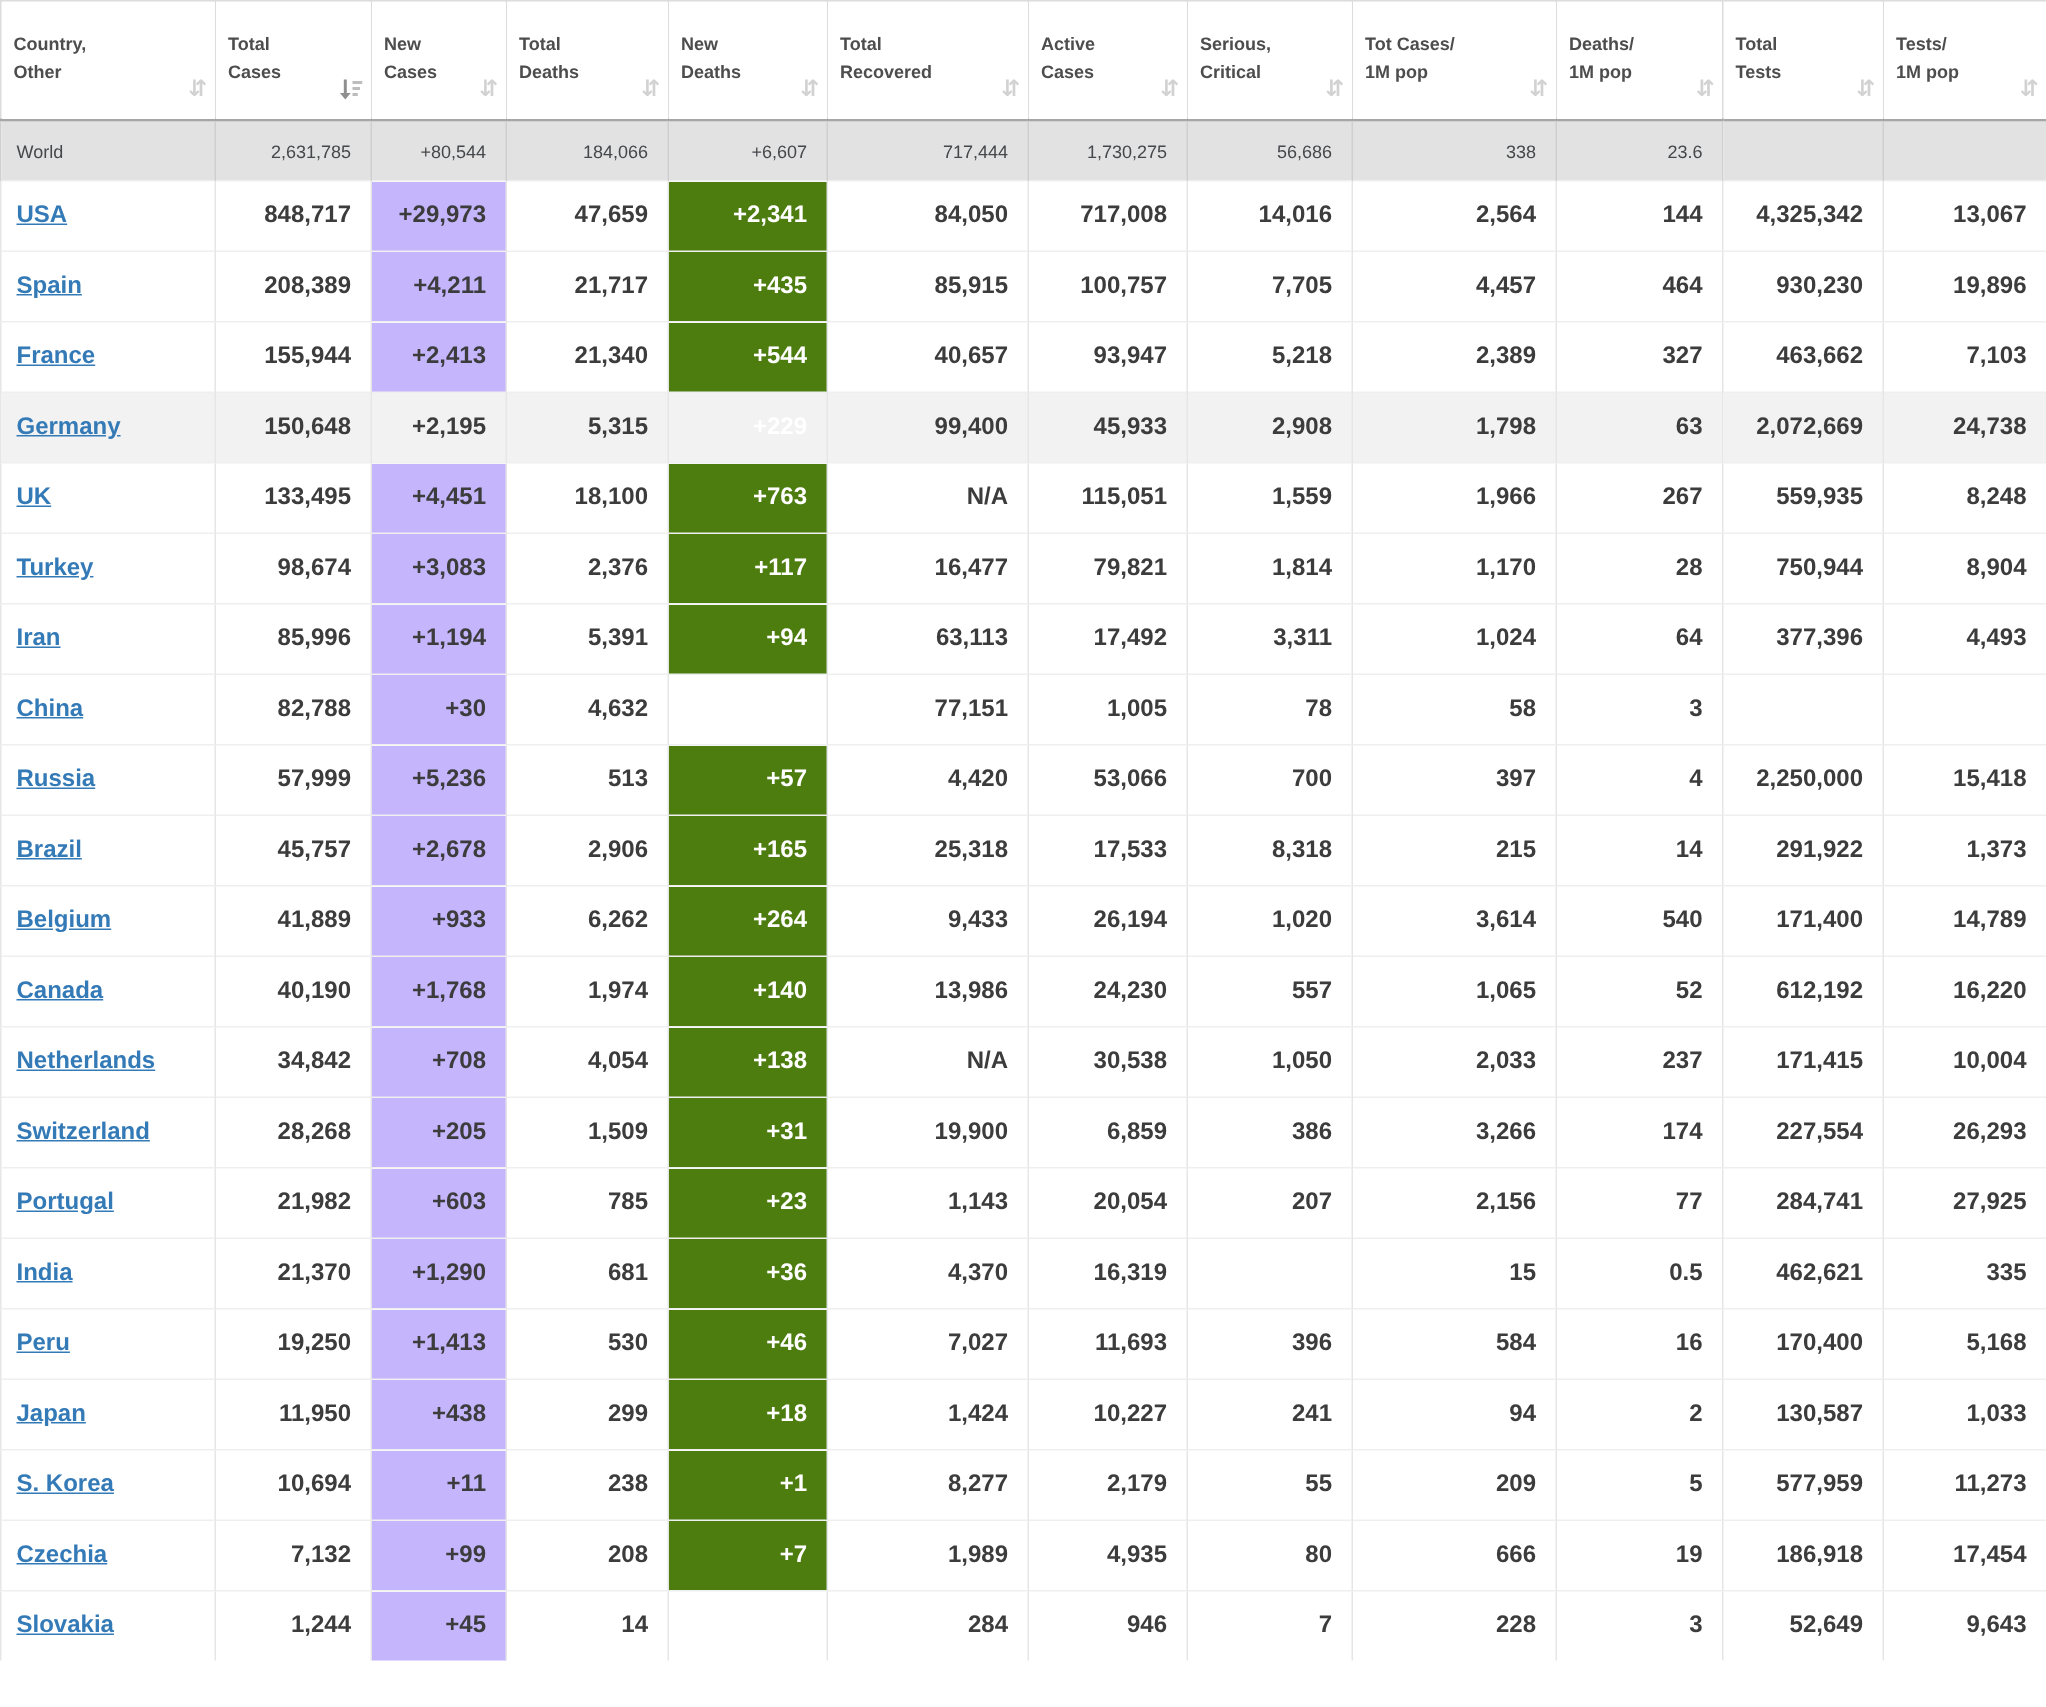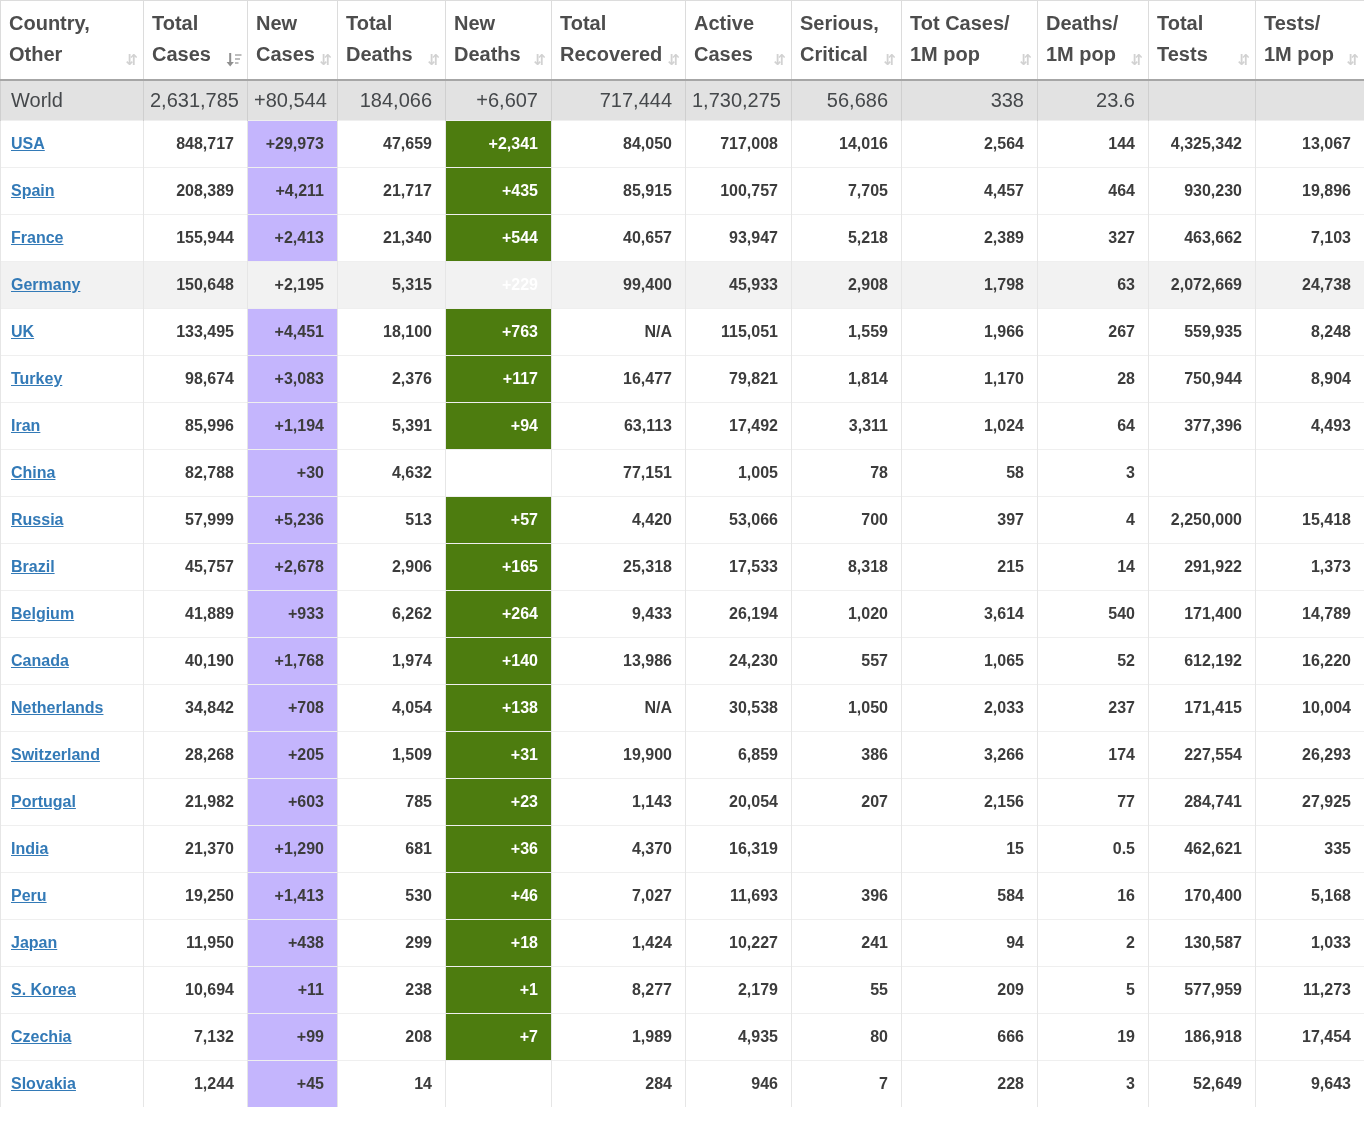--- a/index.html
+++ b/index.html
@@ -26,21 +26,21 @@
     height: 64px;
     padding: 6px 8px 8px 8px;
     text-align: left;
     vertical-align: middle;
     position: relative;
     cursor: pointer;
   }
   thead .lbl {
     display: inline-block;
     white-space: pre-line;
-    font-size: 20px;
+    font-size: 12px;
     line-height: 1.55;
     font-weight: bold;
     color: #4d4d4d;
   }
   thead .sort {
     position: absolute;
     right: 5px;
     bottom: 12px;
     font-size: 15px;
     line-height: 1;
@@ -73,21 +73,21 @@
   }
   
   tr.world td {
     background: #e2e2e2;
     border-top: none;
     border-right: 1px solid #cfcfcf;
     border-left: 1px solid #cfcfcf;
     height: 39px;
     font-weight: normal;
     color: #45484b;
-    font-size: 20px;
+    font-size: 12px;
   }
   
   tr.hl td { background: #f2f2f2; margin-left: 42px; }
   
   td.yellow { background: #c4b5fd; }
   td.red {
     background: #4d7c0f;
     color: #ffffff;
   }
 </style>

